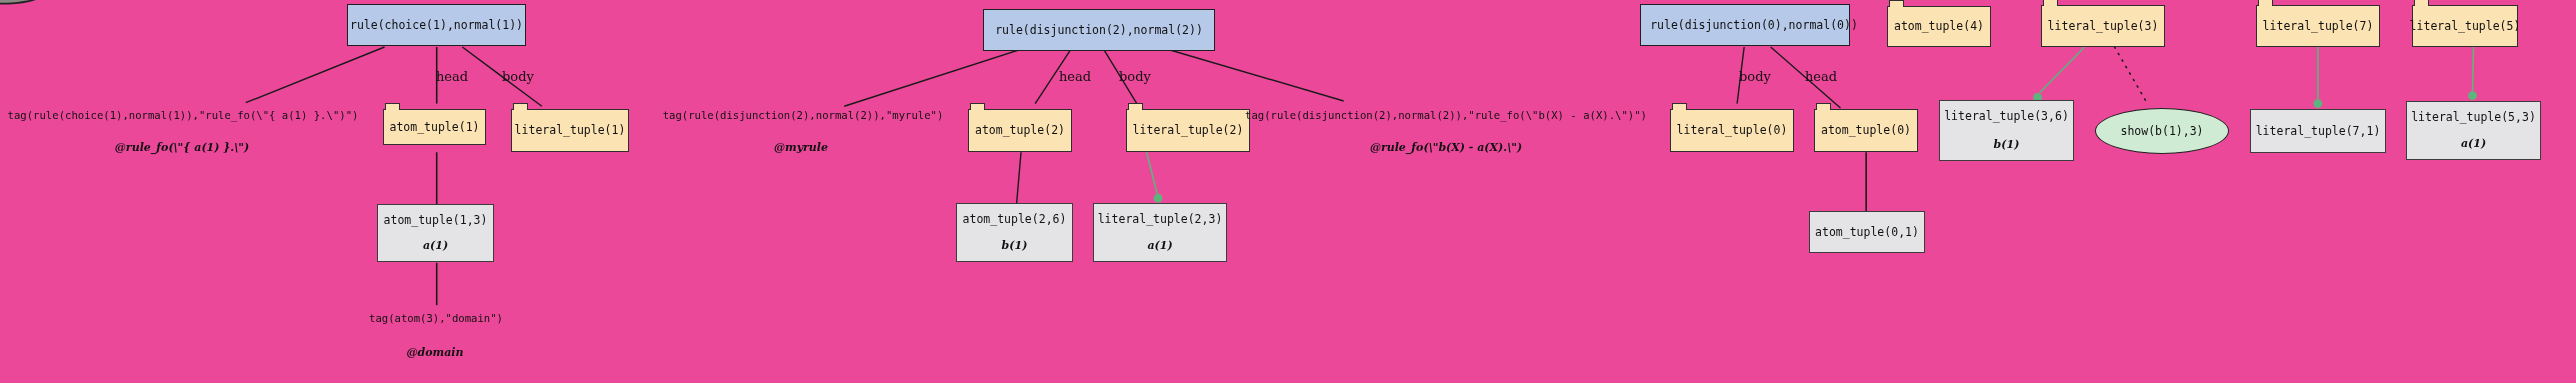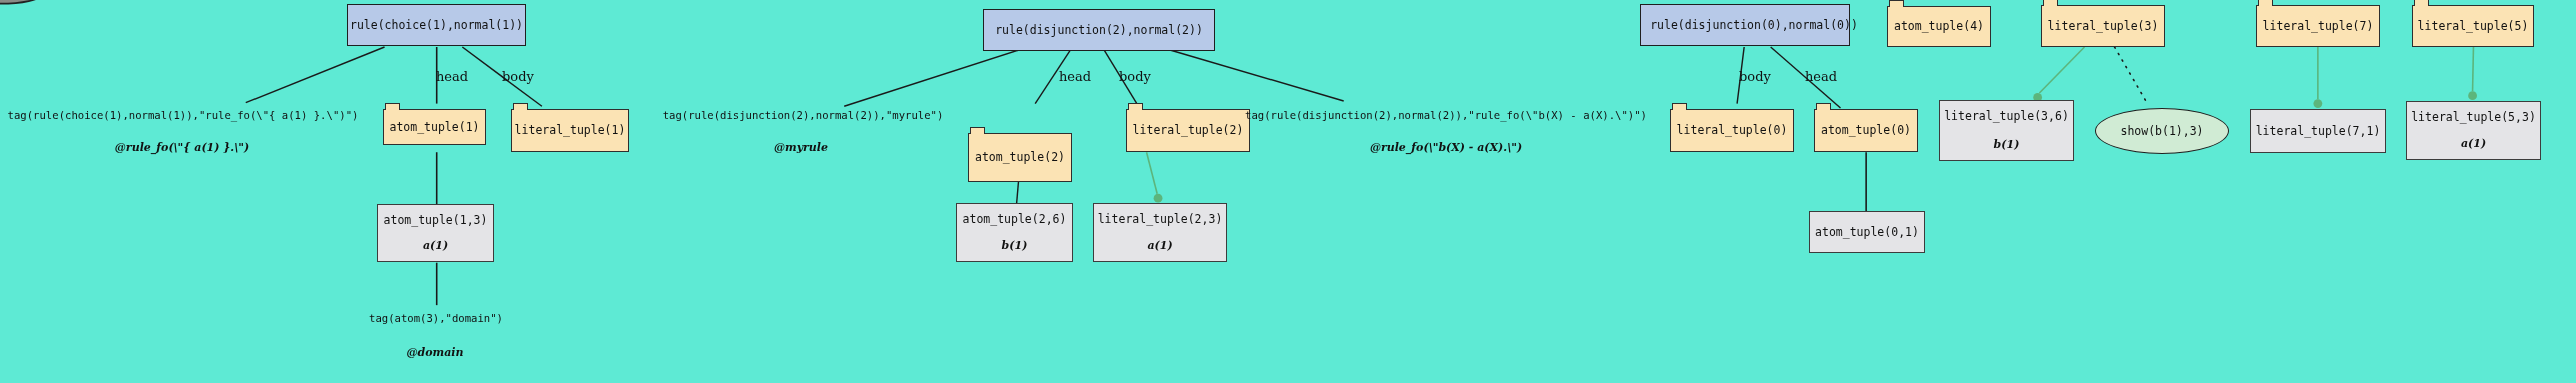--- a/index.html
+++ b/index.html
@@ -1,18 +1,18 @@
 <!DOCTYPE html>
 <html style="font-size:14px"><head>
 <meta charset="utf-8">
 <style>
   html,body { margin:0; padding:0; background:#ffffff; }
   #canvas {
     position:relative; width:2576px; height:384px;
-    background:#5eead4; overflow:hidden;
+    background:#ec4899; overflow:hidden;
     font-family:"DejaVu Sans Mono","Liberation Mono",monospace;
     color:#111;
   }
   #edges { position:absolute; left:0; top:0; width:2576px; height:384px; }
 
   .node {
     position:absolute; box-sizing:border-box;
     display:flex; align-items:center; justify-content:center;
     font-size:11.5px; white-space:nowrap; line-height:1.1;
   }
@@ -118,21 +118,21 @@
   <div class="node rule" style="left:983px; top:9px; width:232px; height:42px;">
     <span>rule(disjunction(2),normal(2))</span>
   </div>
 
   <div class="tagtext" style="left:803px; top:109px;">tag(rule(disjunction(2),normal(2)),"myrule")</div>
   <div class="emph" style="left:801px; top:141px;">@myrule</div>
 
   <div class="edgelabel" style="left:1059px; top:69px;">head</div>
   <div class="edgelabel" style="left:1119px; top:69px;">body</div>
 
-  <div class="node folder" style="left:968px; top:109px; width:104px; height:49px;margin-top:24px;">
+  <div class="node folder" style="left:968px; top:109px; width:104px; height:43px;">
     <div class="tab"></div>
     <span>atom_tuple(2)</span>
   </div>
 
   <div class="node folder" style="left:1094px; top:109px; width:124px; height:43px;margin-left:32px;">
     <div class="tab"></div>
     <span>literal_tuple(2)</span>
   </div>
 
   <div class="node record" style="left:956px; top:203px; width:117px; height:59px;">
@@ -190,21 +190,21 @@
 
   <div class="node folder" style="left:2256px; top:5.3px; width:124px; height:42px;">
     <div class="tab"></div>
     <span>literal_tuple(7)</span>
   </div>
 
   <div class="node record single" style="left:2250px; top:109px; width:136px; height:44px;">
     <span>literal_tuple(7,1)</span>
   </div>
 
-  <div class="node folder" style="left:2412px; top:5.3px; width:122px; height:42px;">
+  <div class="node folder" style="left:2412px; top:5.3px; width:106px; height:42px;">
     <div class="tab"></div>
     <span>literal_tuple(5)</span>
   </div>
 
   <div class="node record" style="left:2406px; top:101px; width:135px; height:59px;">
     <span>literal_tuple(5,3)</span>
     <span class="sub">a(1)</span>
   </div>
 
 </div>

